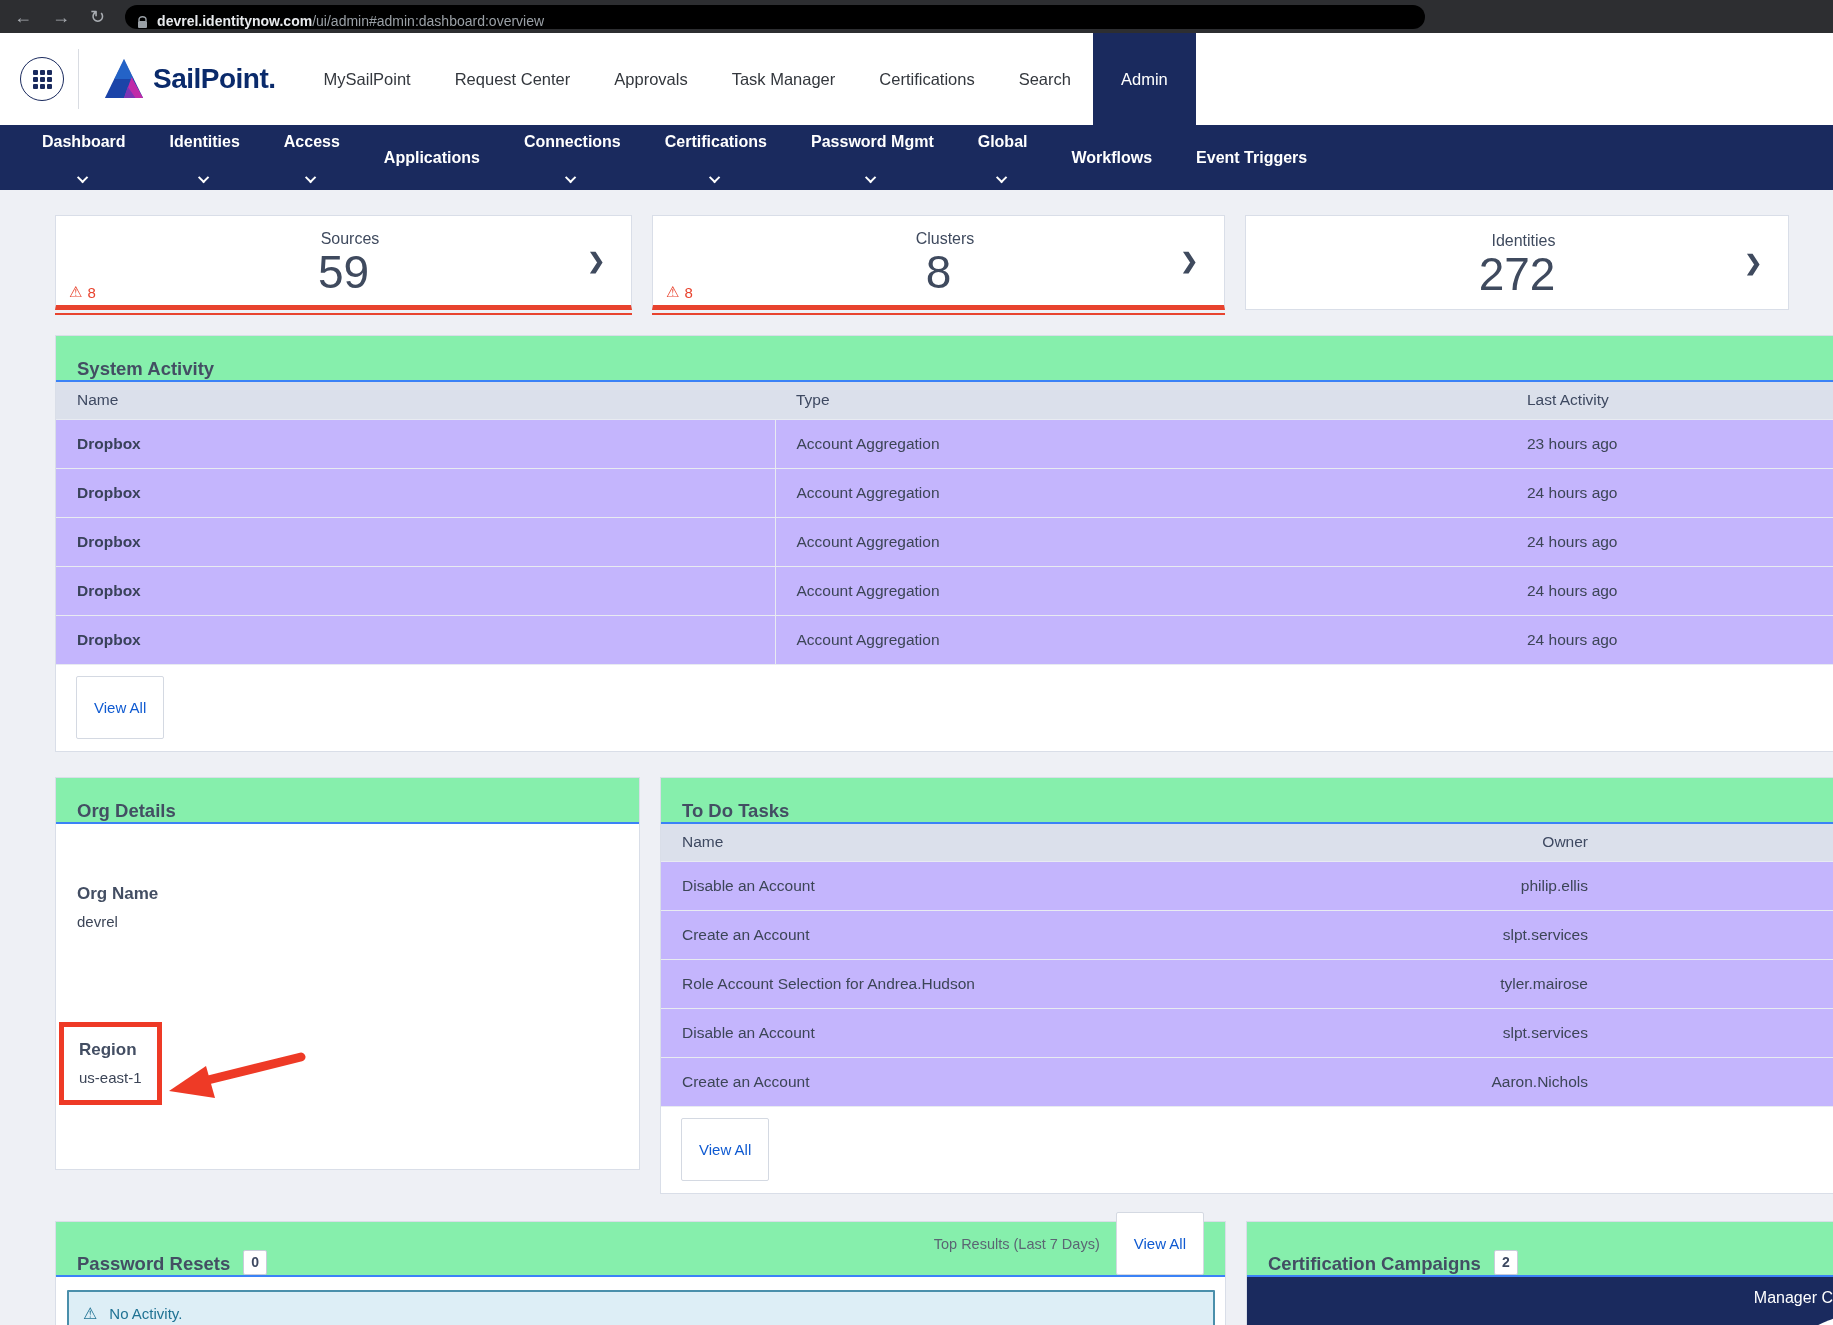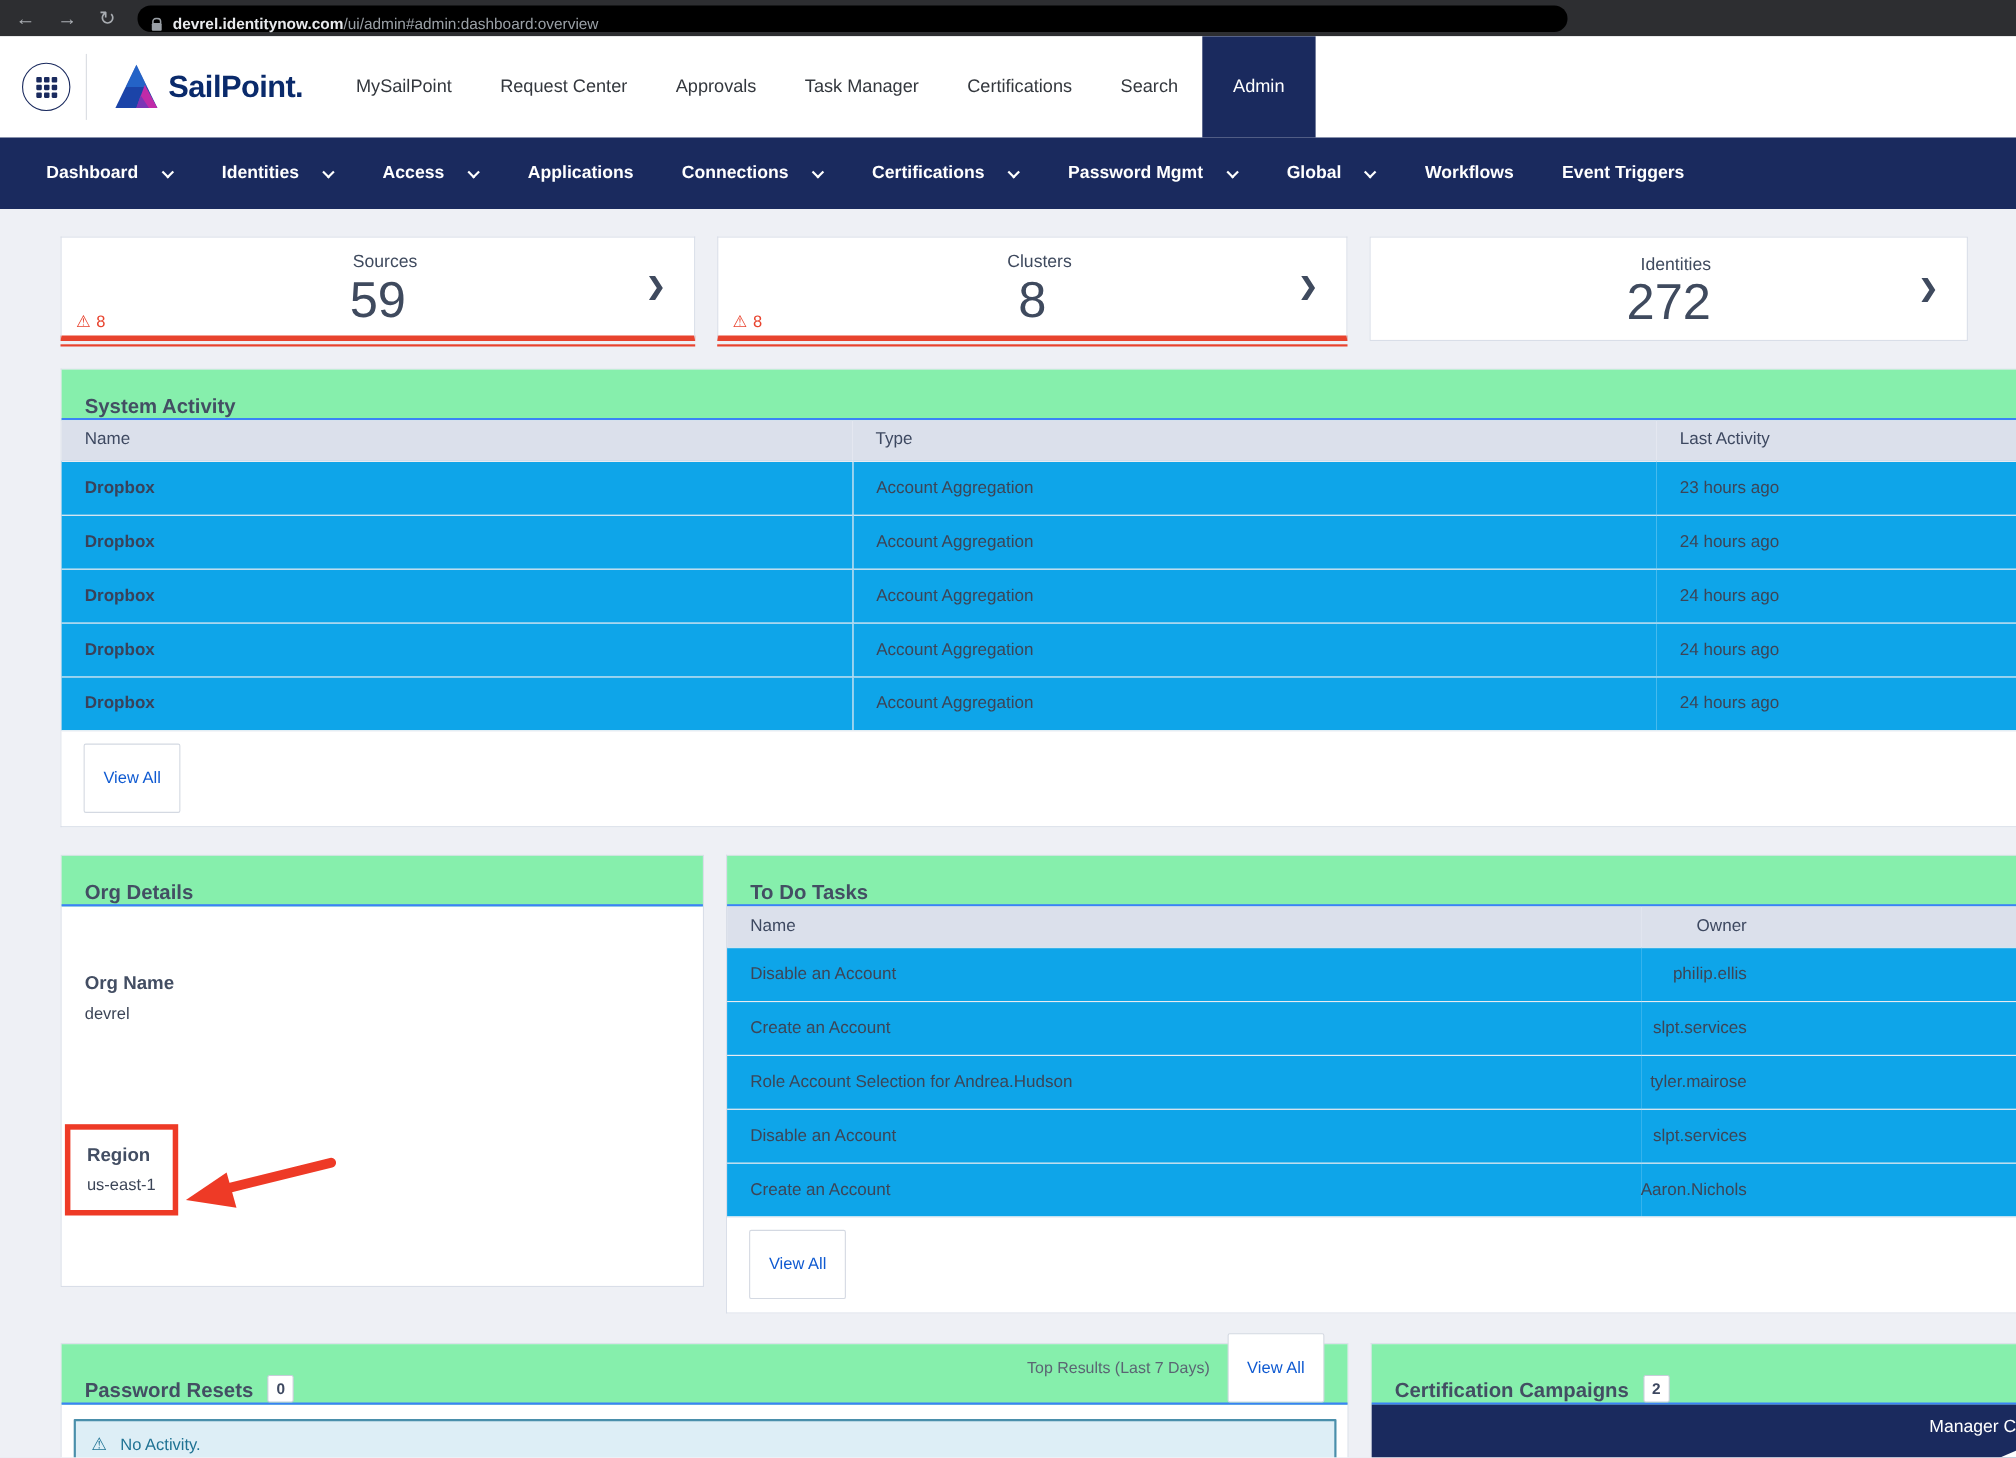--- a/index.html
+++ b/index.html
@@ -22,21 +22,21 @@
   .grid9 span { background:#1a2a5e; border-radius:1px; }
   .topnav .vdiv { width:1px; background:#d9dce2; margin:16px 10px 16px 0; }
   .brand { display:flex; align-items:center; gap:8px; padding:0 26px 0 14px; cursor:pointer; }
   .brand-text { font-size:28px; font-weight:bold; color:#0a2a6b; letter-spacing:-0.5px; }
   .topnav-items { display:flex; align-items:stretch; }
   .topnav-item { display:flex; align-items:center; padding:0 22px; font-size:16.5px; color:#33373d; cursor:pointer; white-space:nowrap; }
   .topnav-item.active { background:#1a2a5e; color:#ffffff; padding:0 28px; }
 
   
   .subnav { height:65px; background:#1a2a5e; display:flex; align-items:center; padding-left:20px; }
-  .subnav-item { display:flex; align-items:center; gap:24px; color:#ffffff; font-size:16px; font-weight:bold; padding:0 22px; cursor:pointer; white-space:nowrap; }
+  .subnav-item { display:flex; align-items:center; gap:24px; color:#ffffff; font-size:16px; font-weight:bold; padding:0 22px; cursor:pointer; white-space:nowrap;flex-direction:column; }
   .caret { width:8px; height:8px; border-left:2px solid #fff; border-bottom:2px solid #fff; transform:rotate(-45deg) translateY(-2px); }
 
   
   .card { background:#fff; border:1px solid #d9dee8; }
   .card.cut-right { border-right:none; }
   .section-head { background:#86efac; border-bottom:2px solid #3b82f6; display:flex; align-items:flex-end; padding:0 21px; height:46px; }
   .section-title { font-size:18.5px; font-weight:bold; color:#434e63; }
   .count-badge { margin-left:13px; min-width:24px; height:25px; line-height:23px; background:#fff; border:1px solid #c7cdd9; color:#3e4961; font-size:14px; font-weight:bold; text-align:center; padding:0 5px; border-radius:2px; }
 
   
@@ -47,21 +47,21 @@
   .stat-card .value { font-size:46px; color:#3f4a5e; line-height:1.05; }
   .stat-card .chev { position:absolute; right:26px; top:50%; transform:translateY(-50%); font-size:21px; color:#3f4a5e; font-weight:bold; }
   .stat-card.alerted { border-bottom:5px solid #e8432e; }
   .stat-card.alerted::after { content:""; position:absolute; left:-1px; right:-1px; bottom:-10px; height:2px; background:#e8432e; }
   .stat-warning { position:absolute; left:13px; bottom:4px; display:flex; align-items:center; gap:5px; color:#e8432e; font-size:15px; }
   .stat-warning .tri { font-size:15px; }
 
   
   table.data { width:100%; border-collapse:collapse; }
   table.data th { background:#dbe0eb; color:#3e4961; font-size:15.5px; font-weight:normal; text-align:left; height:37px; padding:0 0 0 21px; }
-  table.data td { height:49px; font-size:15.5px; color:#3c4557; padding:0 0 0 21px; border-top:1px solid #e8ebf1; background:#0ea5e9; }
+  table.data td { height:49px; font-size:15.5px; color:#3c4557; padding:0 0 0 21px; border-top:1px solid #e8ebf1; background:#c4b5fd; }
   table.data td.strong { font-weight:bold; color:#39425a; }
   .view-all-row { border-top:1px solid #e8ebf1; padding:11px 0 12px 20px; background:#fff; }
   .btn-viewall { display:inline-block; background:#fff; border:1px solid #d4d9e2; color:#0f5ad1; font-size:15px; font-weight:normal; padding:22px 17px; border-radius:2px; cursor:pointer; }
 
   
   #system-activity { margin:25px 0 0 55px; width:1778px; border-right:none; }
   #system-activity col.c1{ width:719px; } #system-activity col.c2{ width:731px; }
   #system-activity td.c1 { border-right:1px solid #e8ebf1; }
 
   

